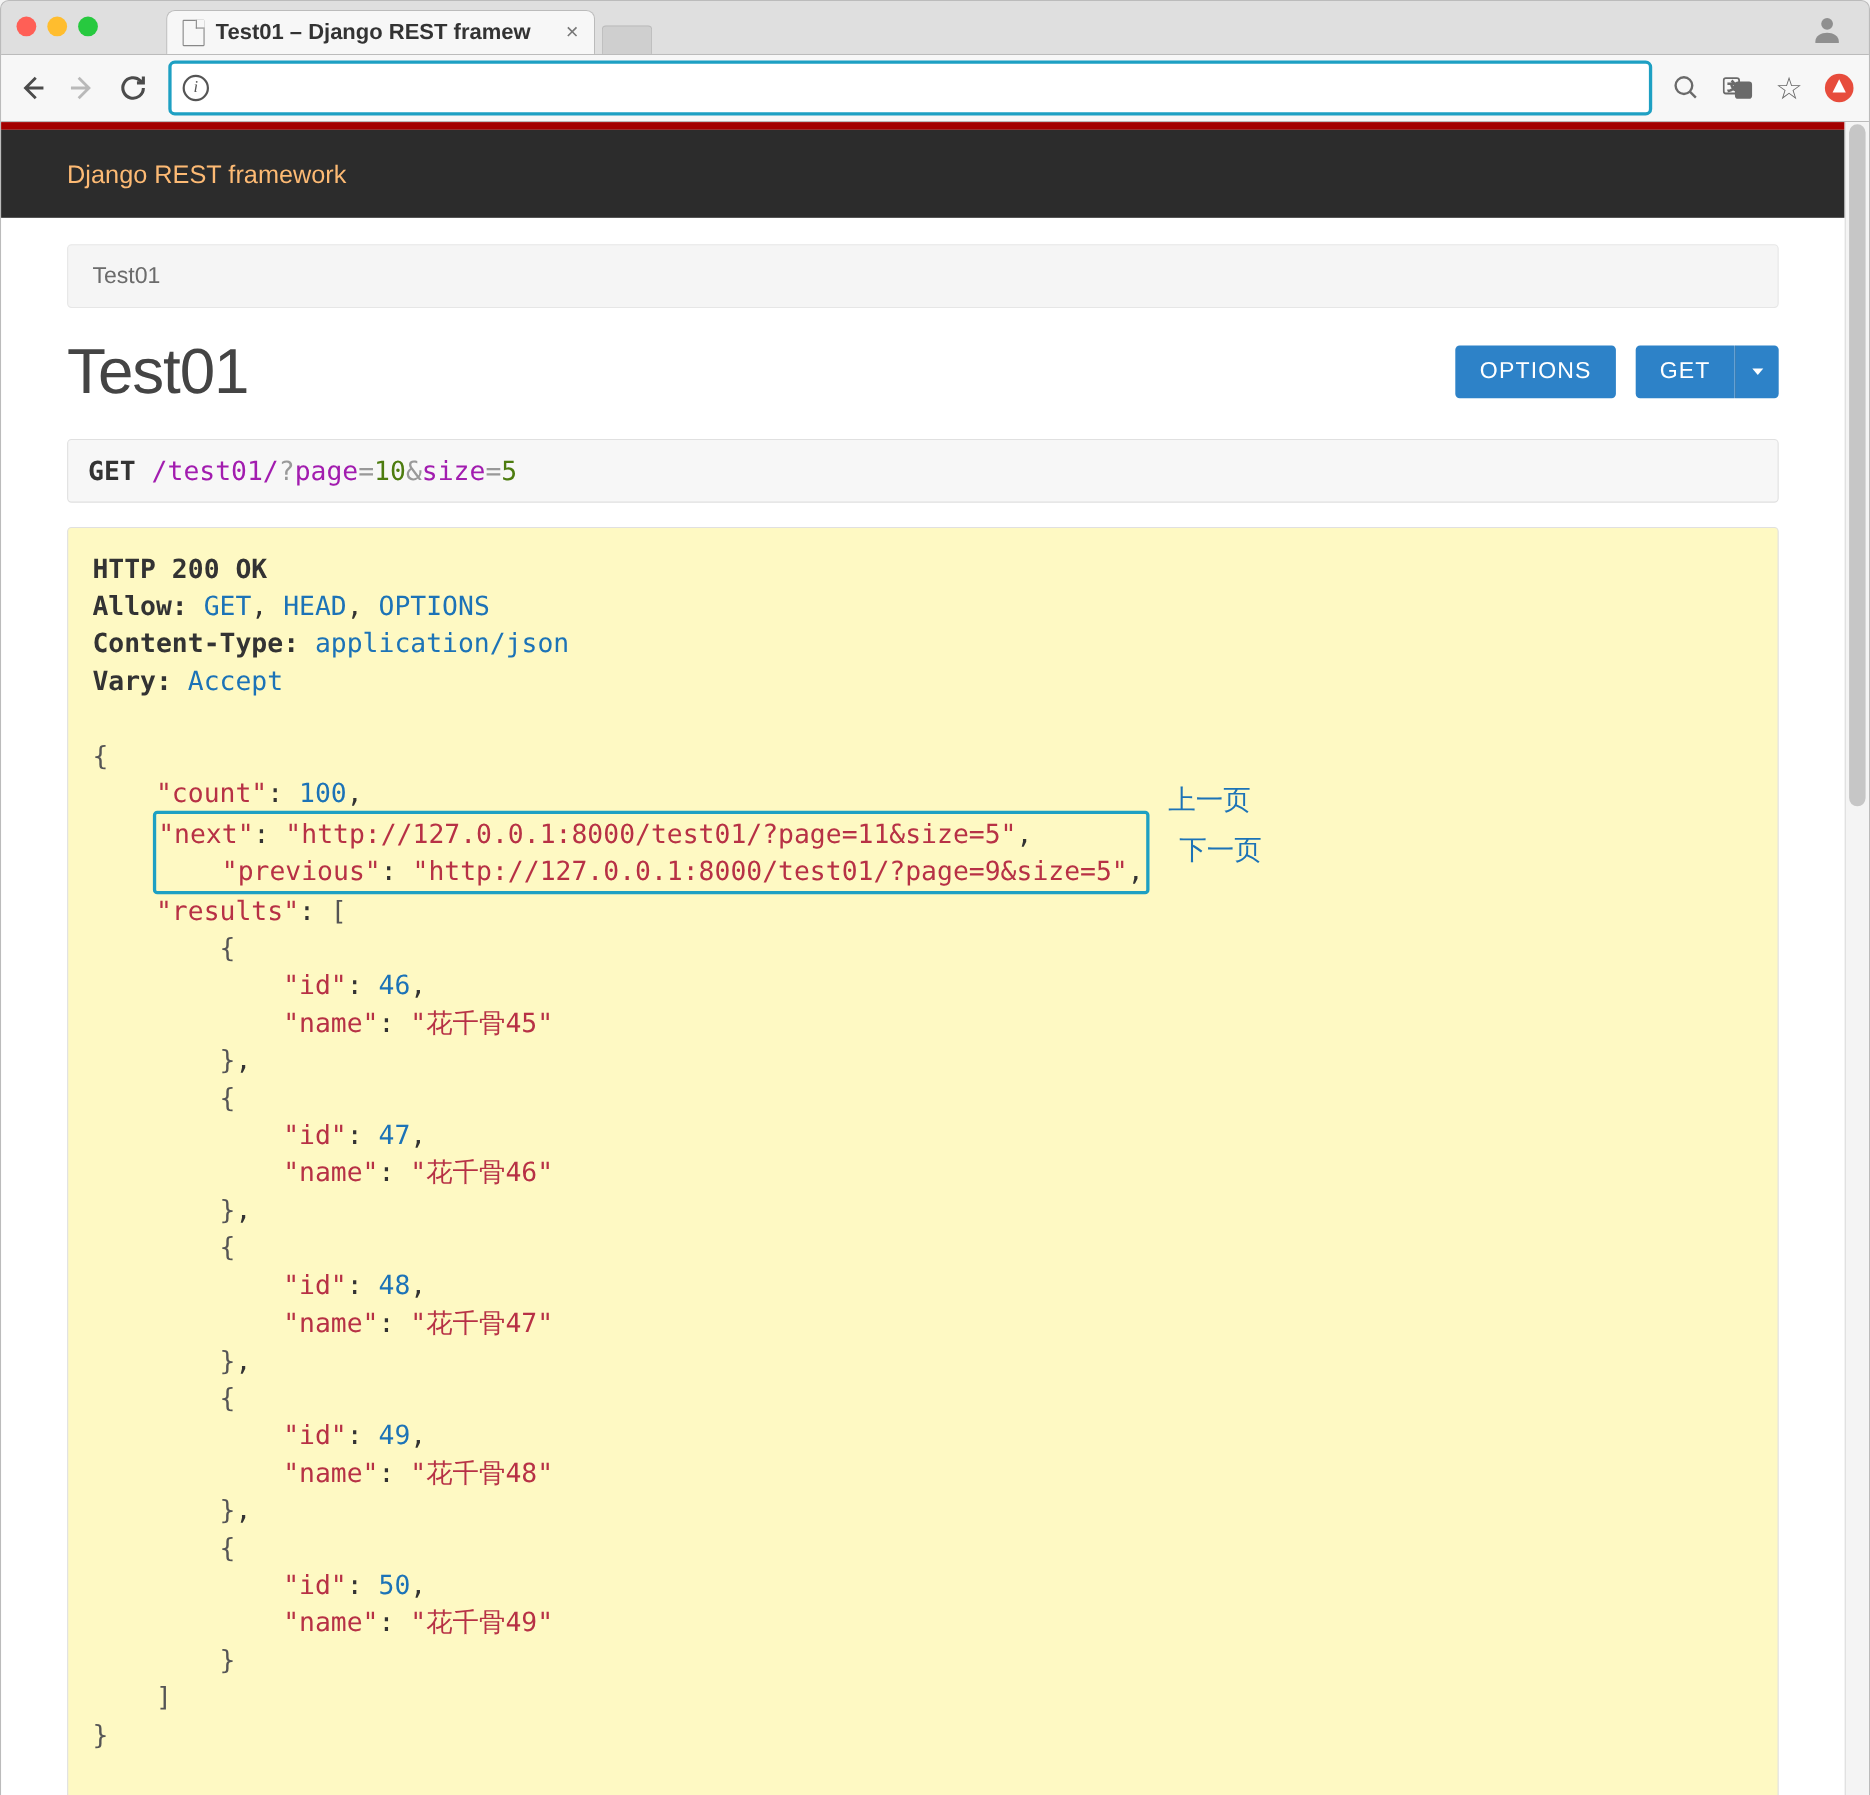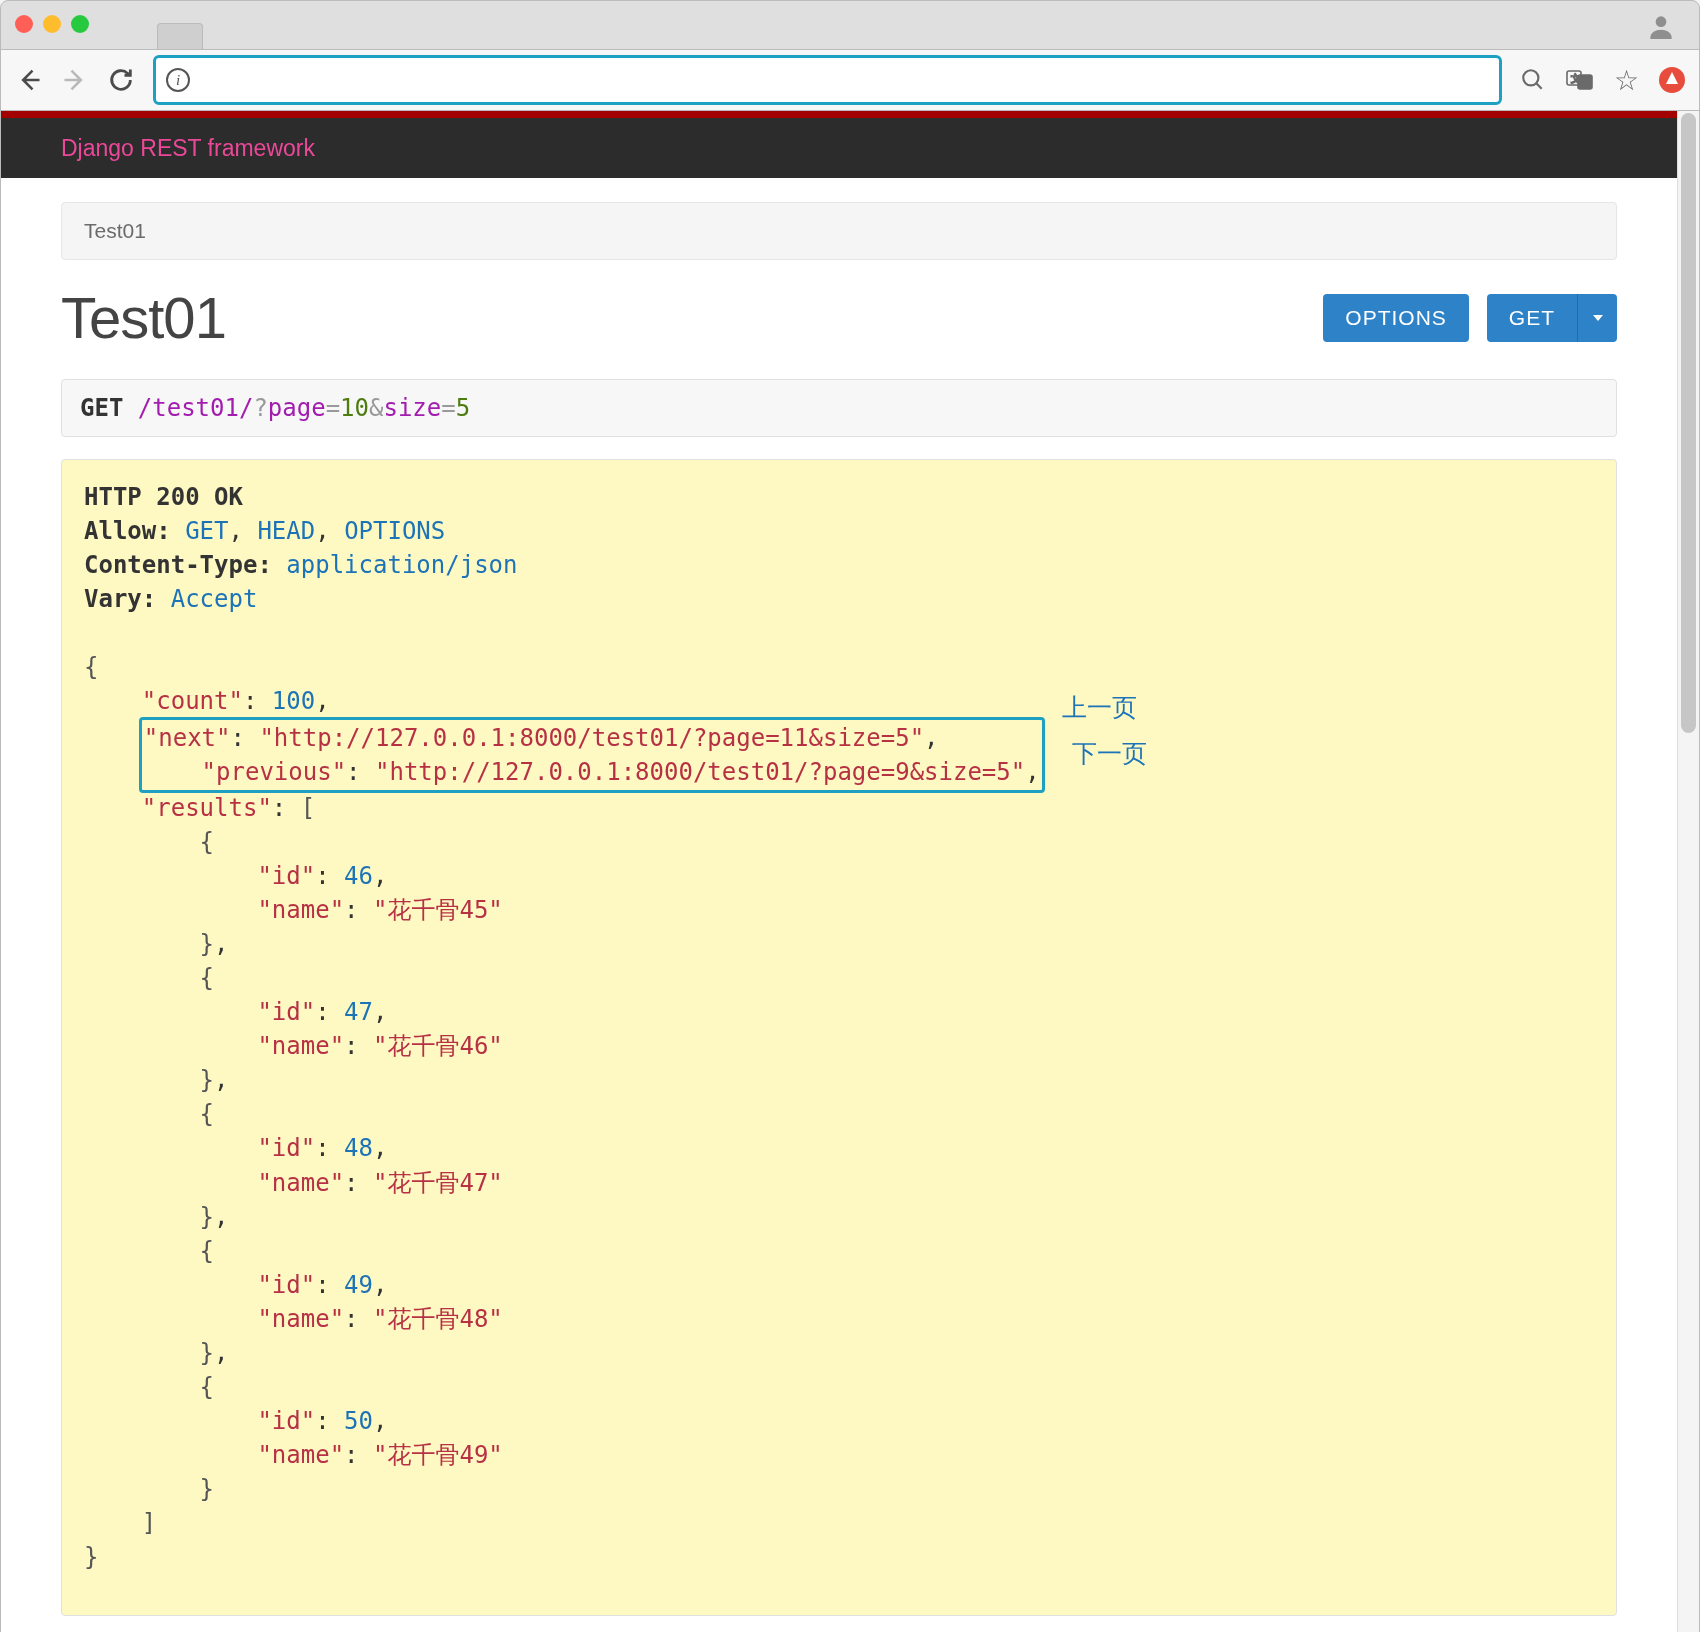--- a/index.html
+++ b/index.html
@@ -33,21 +33,21 @@
 .addr-underline { border-bottom:4px solid #1ea0c3; padding-bottom:2px; margin-bottom:-6px; display:inline-block; }
 .right-icons { display:flex; align-items:center; gap:20px; color:#6a6a6a; }
 .star { font-size:28px; color:#6a6a6a; }
 .ext-icon { width:26px; height:26px; background:#e74c3c; border-radius:50%; position:relative; }
 .ext-icon::after { content:""; position:absolute; left:7px; top:5px; border-left:6px solid transparent; border-right:6px solid transparent; border-bottom:12px solid #fff; }
 .page-area { background:#fff; display:flex; }
 .page-content { flex:1; }
 .scroll-track { width:22px; background:#f4f4f4; border-left:1px solid #ddd; position:relative; }
 .scroll-thumb { position:absolute; top:2px; left:3px; right:3px; height:620px; background:#c6c6c6; border-radius:8px; }
 .red-bar { height:7px; background:#a30000; }
-.drf-nav { background:#2c2c2c; color:#ec4899; font-size:23px; height:60px; display:flex; align-items:center; padding:0 60px; }
+.drf-nav { background:#2c2c2c; color:#fdba74; font-size:23px; height:80px; display:flex; align-items:center; padding:0 60px; }
 .content-wrap { padding: 24px 60px 50px 60px; }
 .breadcrumb { background:#f5f5f5; border:1px solid #e6e6e6; border-radius:4px; padding:16px 22px; font-size:21px; color:#6b6b6b; }
 .hdr-row { display:flex; align-items:center; margin:24px 0 28px 0; }
 .page-title { font-size:58px; font-weight:300; color:#444; letter-spacing:-1px; flex:1; }
 .btn { background:#2d82c8; color:#fff; border:none; border-radius:4px; font-size:21px; padding:12px 22px; letter-spacing:1px; }
 .btn-group { display:flex; gap:0; margin-left:18px; }
 .btn-group .btn { border-radius:4px 0 0 4px; }
 .btn-caret { background:#2d82c8; color:#fff; border:none; border-left:1px solid #256ca6; border-radius:0 4px 4px 0; width:40px; display:flex; align-items:center; justify-content:center; }
 .btn-caret::after { content:""; border-left:5px solid transparent; border-right:5px solid transparent; border-top:6px solid #fff; }
 .req-box { border:1px solid #e0e0e0; border-radius:4px; background:#f7f7f7; padding:14px 18px; font-family: Menlo, Consolas, monospace; font-size:24px; color:#555; }
@@ -73,20 +73,25 @@
 <body>
 
 <div class="browser-frame">
   <div class="titlebar">
     <div class="traffic">
       <span class="t-close"></span>
       <span class="t-min"></span>
       <span class="t-max"></span>
     </div>
     <div class="tabs">
+      <div class="tab">
+        <span class="page-icon"></span>
+        <span class="tab-title">Test01 – Django REST framew</span>
+        <span class="x">×</span>
+      </div>
       <div class="tab-ghost"></div>
     </div>
     <span class="user-icon">
       <svg width="32" height="32" viewBox="0 0 24 24" fill="#8f8f8f">
           <circle cx="12" cy="8" r="4"></circle>
           <path d="M4 20c0-4 4-6 8-6s8 2 8 6v1H4z"></path>
         </svg>
     </span>
   </div>
 

